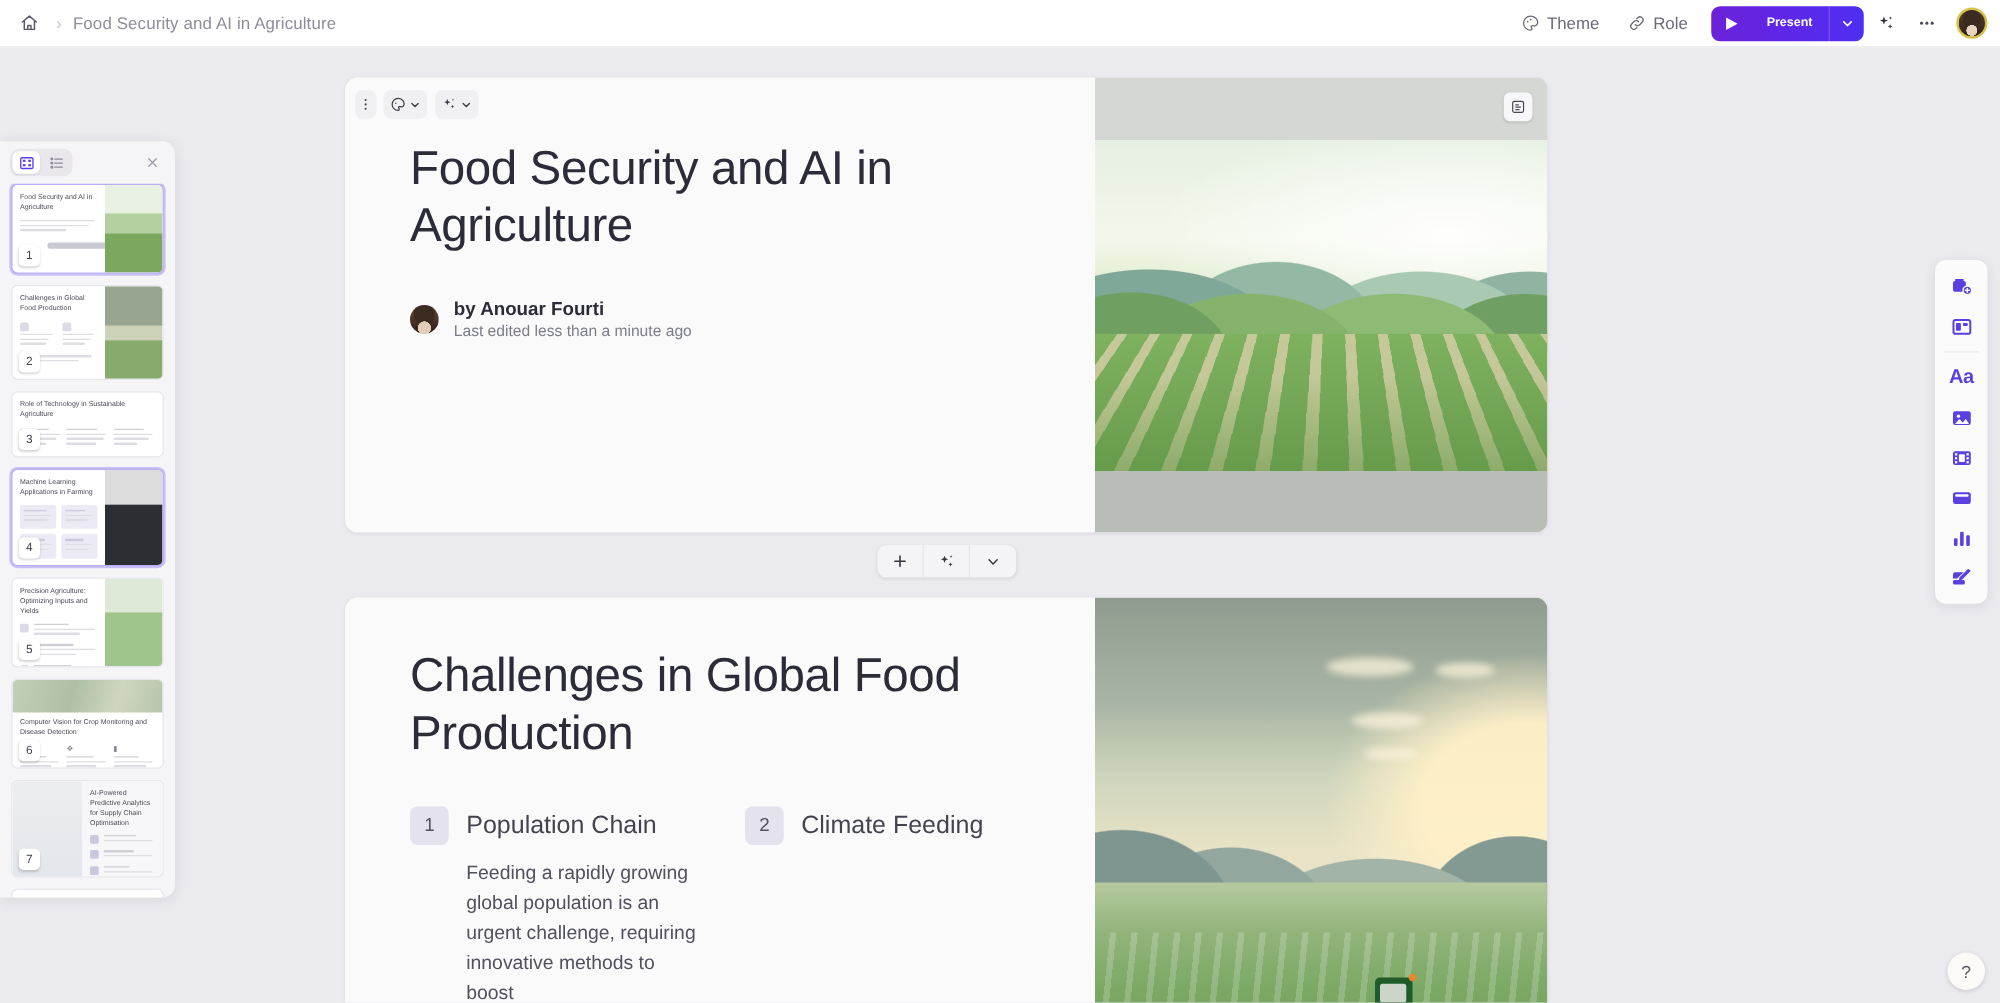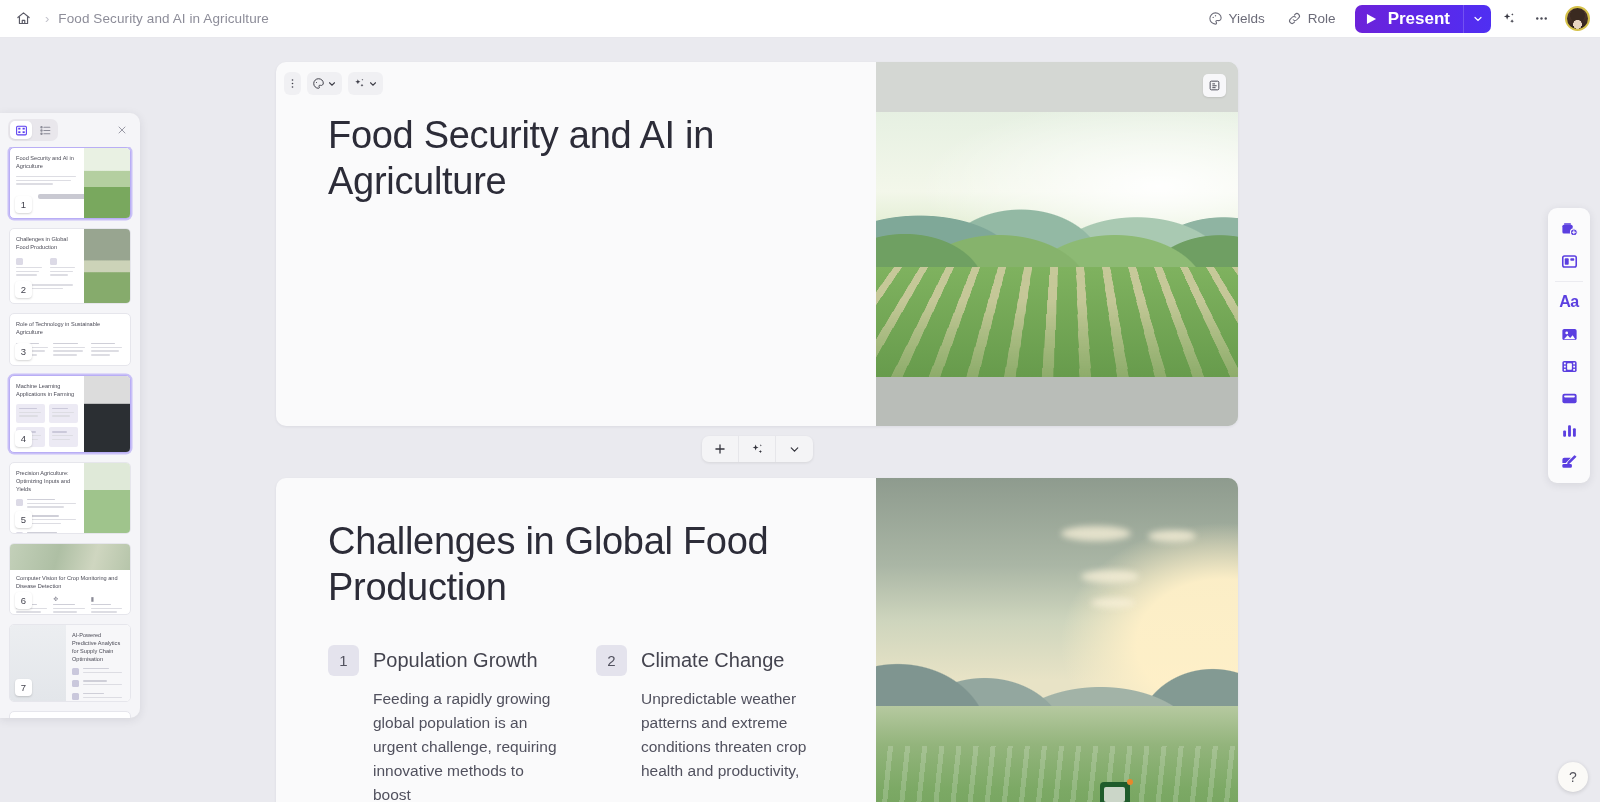--- a/index.html
+++ b/index.html
@@ -38,23 +38,23 @@
     padding: 5px 9px; border-radius: 7px; cursor: pointer;
     font-size: 13.5px; color: #6b6b78;
   }
   .present-group {
     display: flex; align-items: stretch; height: 28px;
     border-radius: 7px; overflow: hidden; margin-left: 6px;
     background: linear-gradient(90deg,#6c22d9 0%, #5b28ea 58%, #4f2ff2 100%);
     cursor: pointer;
   }
   .present-main {
-    display: flex; align-items: center; gap: 11px;
+    display: flex; align-items: center; gap: 22px;
     padding: 0 13px 0 11px; color: #fff;
-    font-size: 17px; font-weight: bold;
+    font-size: 10px; font-weight: bold;
   }
   .present-caret {
     display: flex; align-items: center; justify-content: center;
     width: 28px; color: #fff;
     border-left: 1px solid rgba(255,255,255,.18);
   }
   .icon-btn {
     width: 28px; height: 28px; border-radius: 7px; cursor: pointer;
     display: flex; align-items: center; justify-content: center;
     color: #4a4a55;
@@ -384,21 +384,21 @@
     <span class="crumb-title">Food Security and AI in Agriculture</span>
   </div>
 
   <div class="tb-right">
     <div class="tb-item">
       <svg width="15" height="15" viewBox="0 0 24 24" fill="none" stroke="#6b6b78" stroke-width="1.7" stroke-linecap="round">
         <path d="M12 3a9 9 0 1 0 0 18c1.1 0 1.8-.8 1.8-1.7 0-1.4-1.2-1.6-1.2-2.6 0-.8.7-1.4 1.6-1.4h1.6A4.2 4.2 0 0 0 21 11C21 6.6 17 3 12 3Z"></path>
         <circle cx="8.3" cy="10.2" r="1.1" fill="#6b6b78" stroke="none"></circle>
         <circle cx="12" cy="7.6" r="1.1" fill="#6b6b78" stroke="none"></circle>
       </svg>
-      <span>Yields</span>
+      <span>Theme</span>
     </div>
     <div class="tb-item">
       <svg width="15" height="15" viewBox="0 0 24 24" fill="none" stroke="#6b6b78" stroke-width="1.7" stroke-linecap="round">
         <path d="M10 14a4 4 0 0 0 5.7 0l3-3A4 4 0 0 0 13 5.3l-1.2 1.2"></path>
         <path d="M14 10a4 4 0 0 0-5.7 0l-3 3A4 4 0 0 0 11 18.7l1.2-1.2"></path>
       </svg>
       <span>Role</span>
     </div>
 
     <div class="present-group">
@@ -462,20 +462,27 @@
             <path d="M17.3 3.4l.5 1.3 1.3.5-1.3.5-.5 1.3-.5-1.3-1.3-.5 1.3-.5z"></path>
           </svg>
           <svg width="10" height="10" viewBox="0 0 24 24" fill="none" stroke="#3d3d47" stroke-width="2.6" stroke-linecap="round">
               <path d="M6 9l6 6 6-6"></path>
             </svg>
         </div>
       </div>
 
       <h1 class="slide-title">Food Security and AI in Agriculture</h1>
 
+      <div class="byline">
+        <div class="byline-av"></div>
+        <div>
+          <div class="byline-name">by Anouar Fourti</div>
+          <div class="byline-sub">Last edited less than a minute ago</div>
+        </div>
+      </div>
     </div>
 
     <div class="card-media">
       <div class="img-frame">
         <div class="field-img"></div>
         <div class="hills"></div>
         <div class="hills2"></div>
         <div class="crops">
             <div class="crop-rows"></div>
           </div>
@@ -512,30 +519,29 @@
   </div>
 
   <div class="card" id="card2">
     <div class="card-text">
       <h1 class="slide-title">Challenges in Global Food Production</h1>
 
       <div class="num-cols">
         <div class="num-col">
           <div class="num-head">
             <div class="num-chip">1</div>
-            <div class="num-title">Population Growth</div>
+            <div class="num-title">Population Chain</div>
           </div>
           <div class="num-body">Feeding a rapidly growing global population is an urgent challenge, requiring innovative methods to boost</div>
         </div>
         <div class="num-col">
           <div class="num-head">
             <div class="num-chip">2</div>
-            <div class="num-title">Climate Change</div>
+            <div class="num-title">Climate Feeding</div>
           </div>
-          <div class="num-body">Unpredictable weather patterns and extreme conditions threaten crop health and productivity,</div>
         </div>
       </div>
     </div>
 
     <div class="card-media">
       <div class="tractor-img">
         <div class="sky2"></div>
         <div class="cloud c1"></div>
           <div class="cloud c2"></div>
         <div class="cloud c3"></div>

